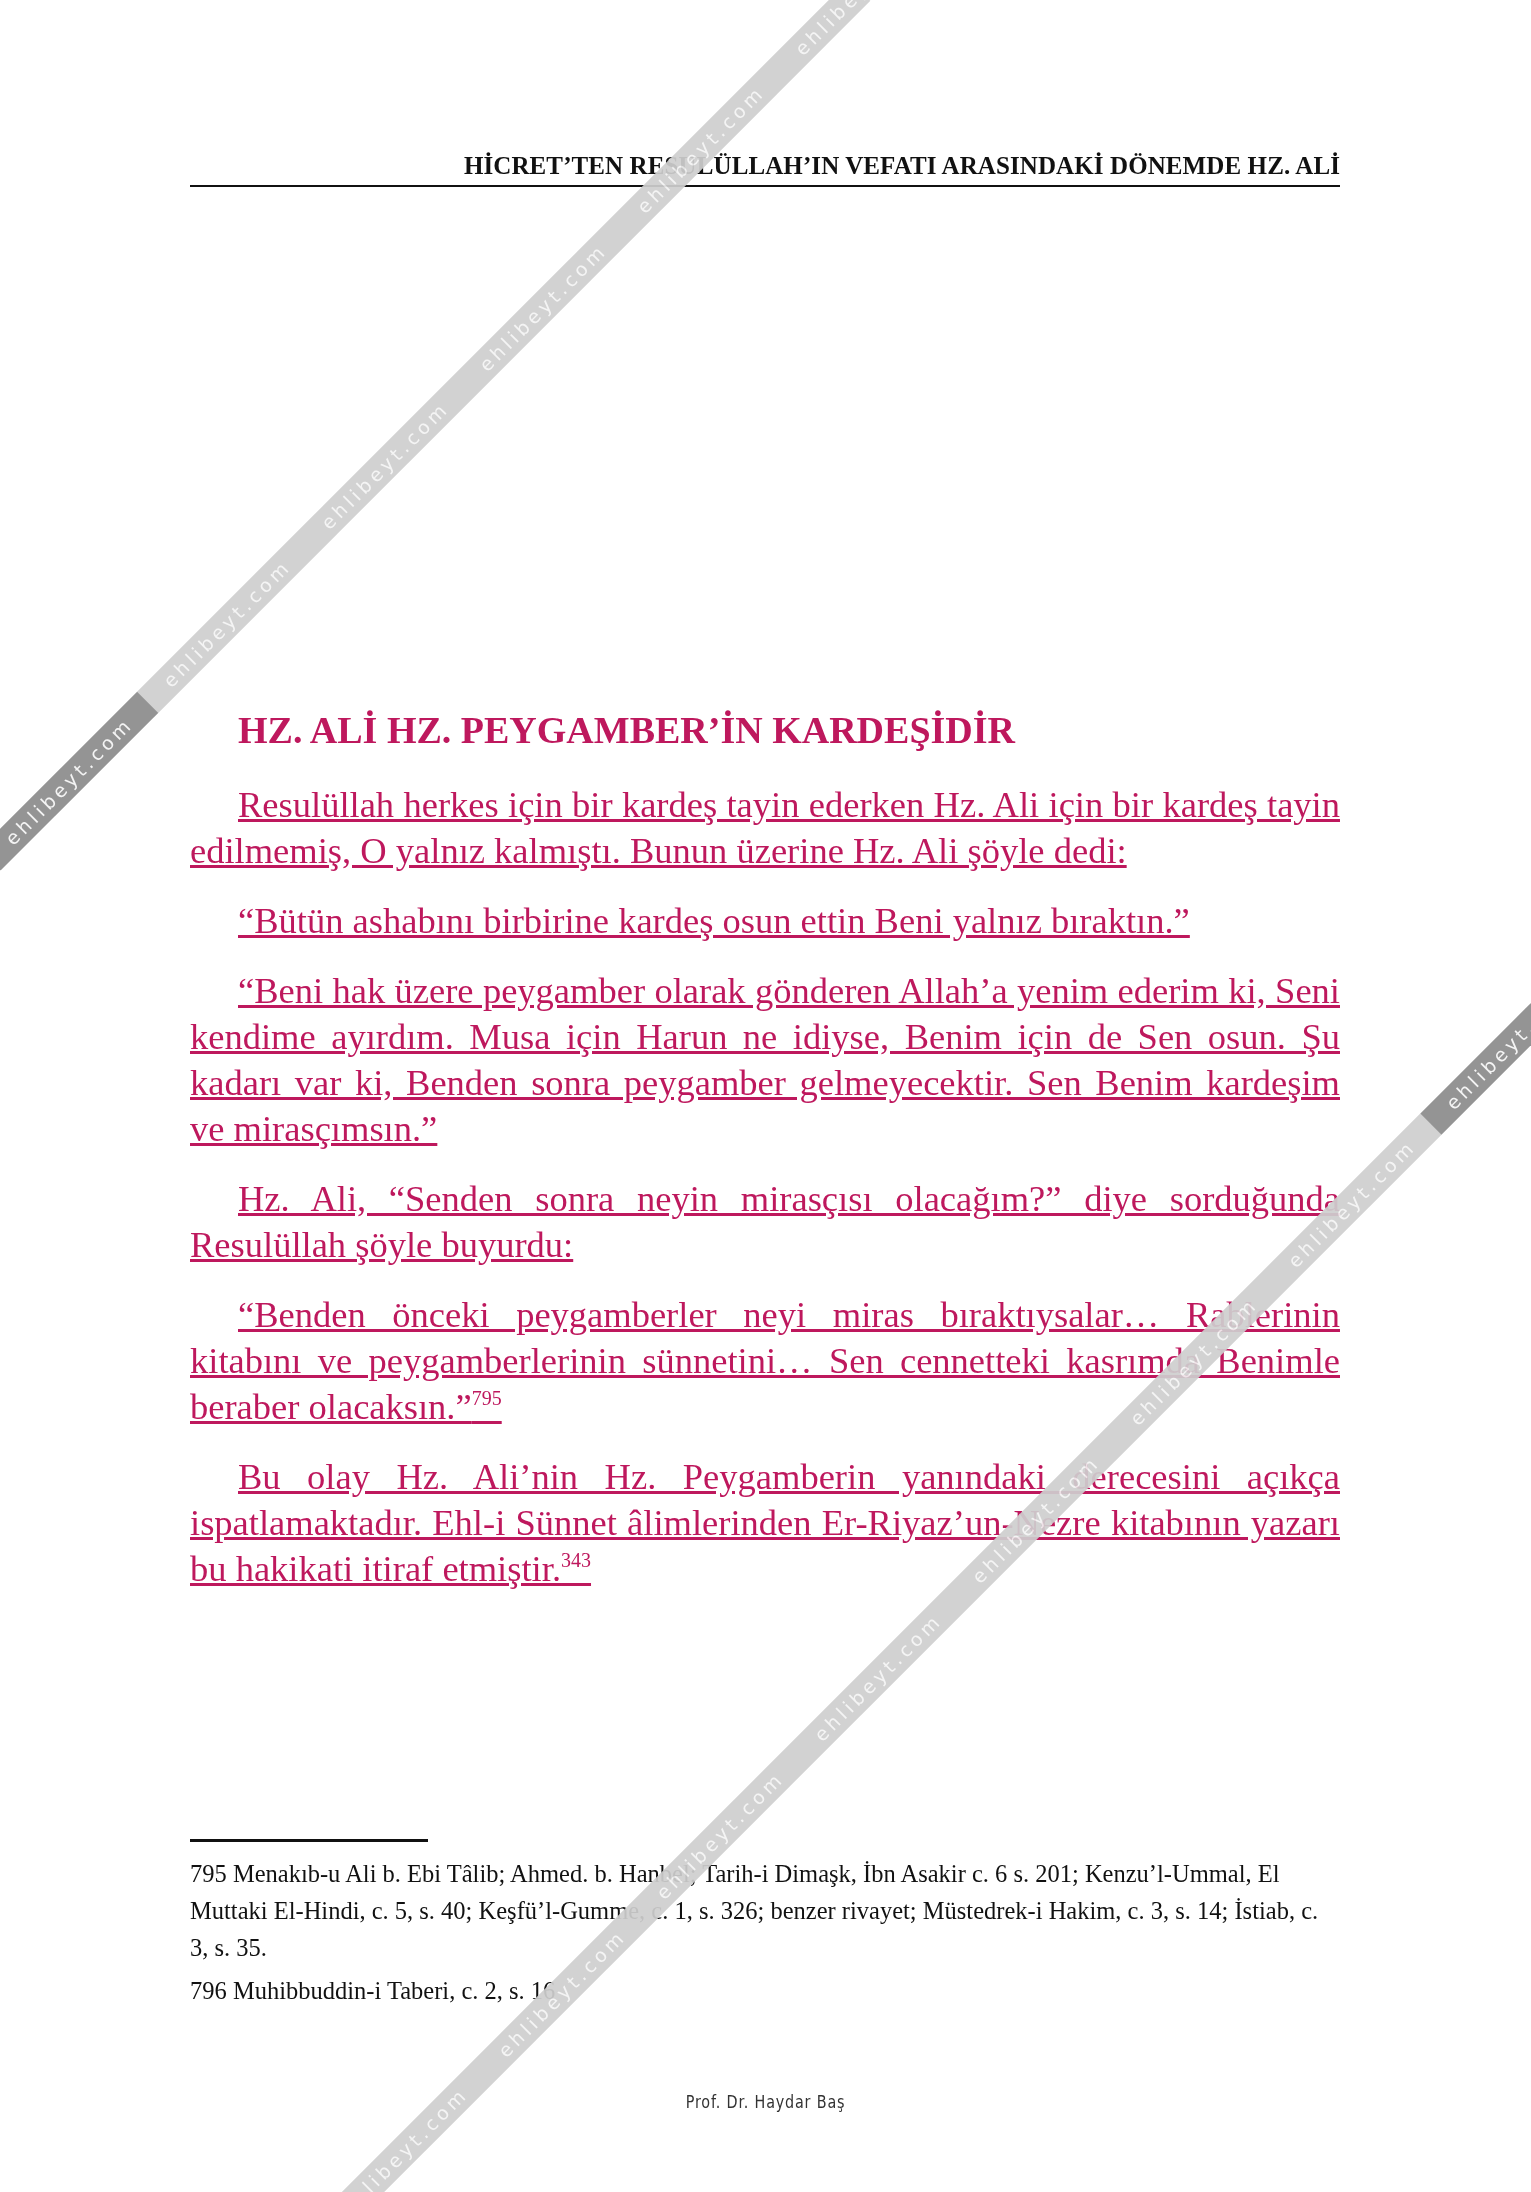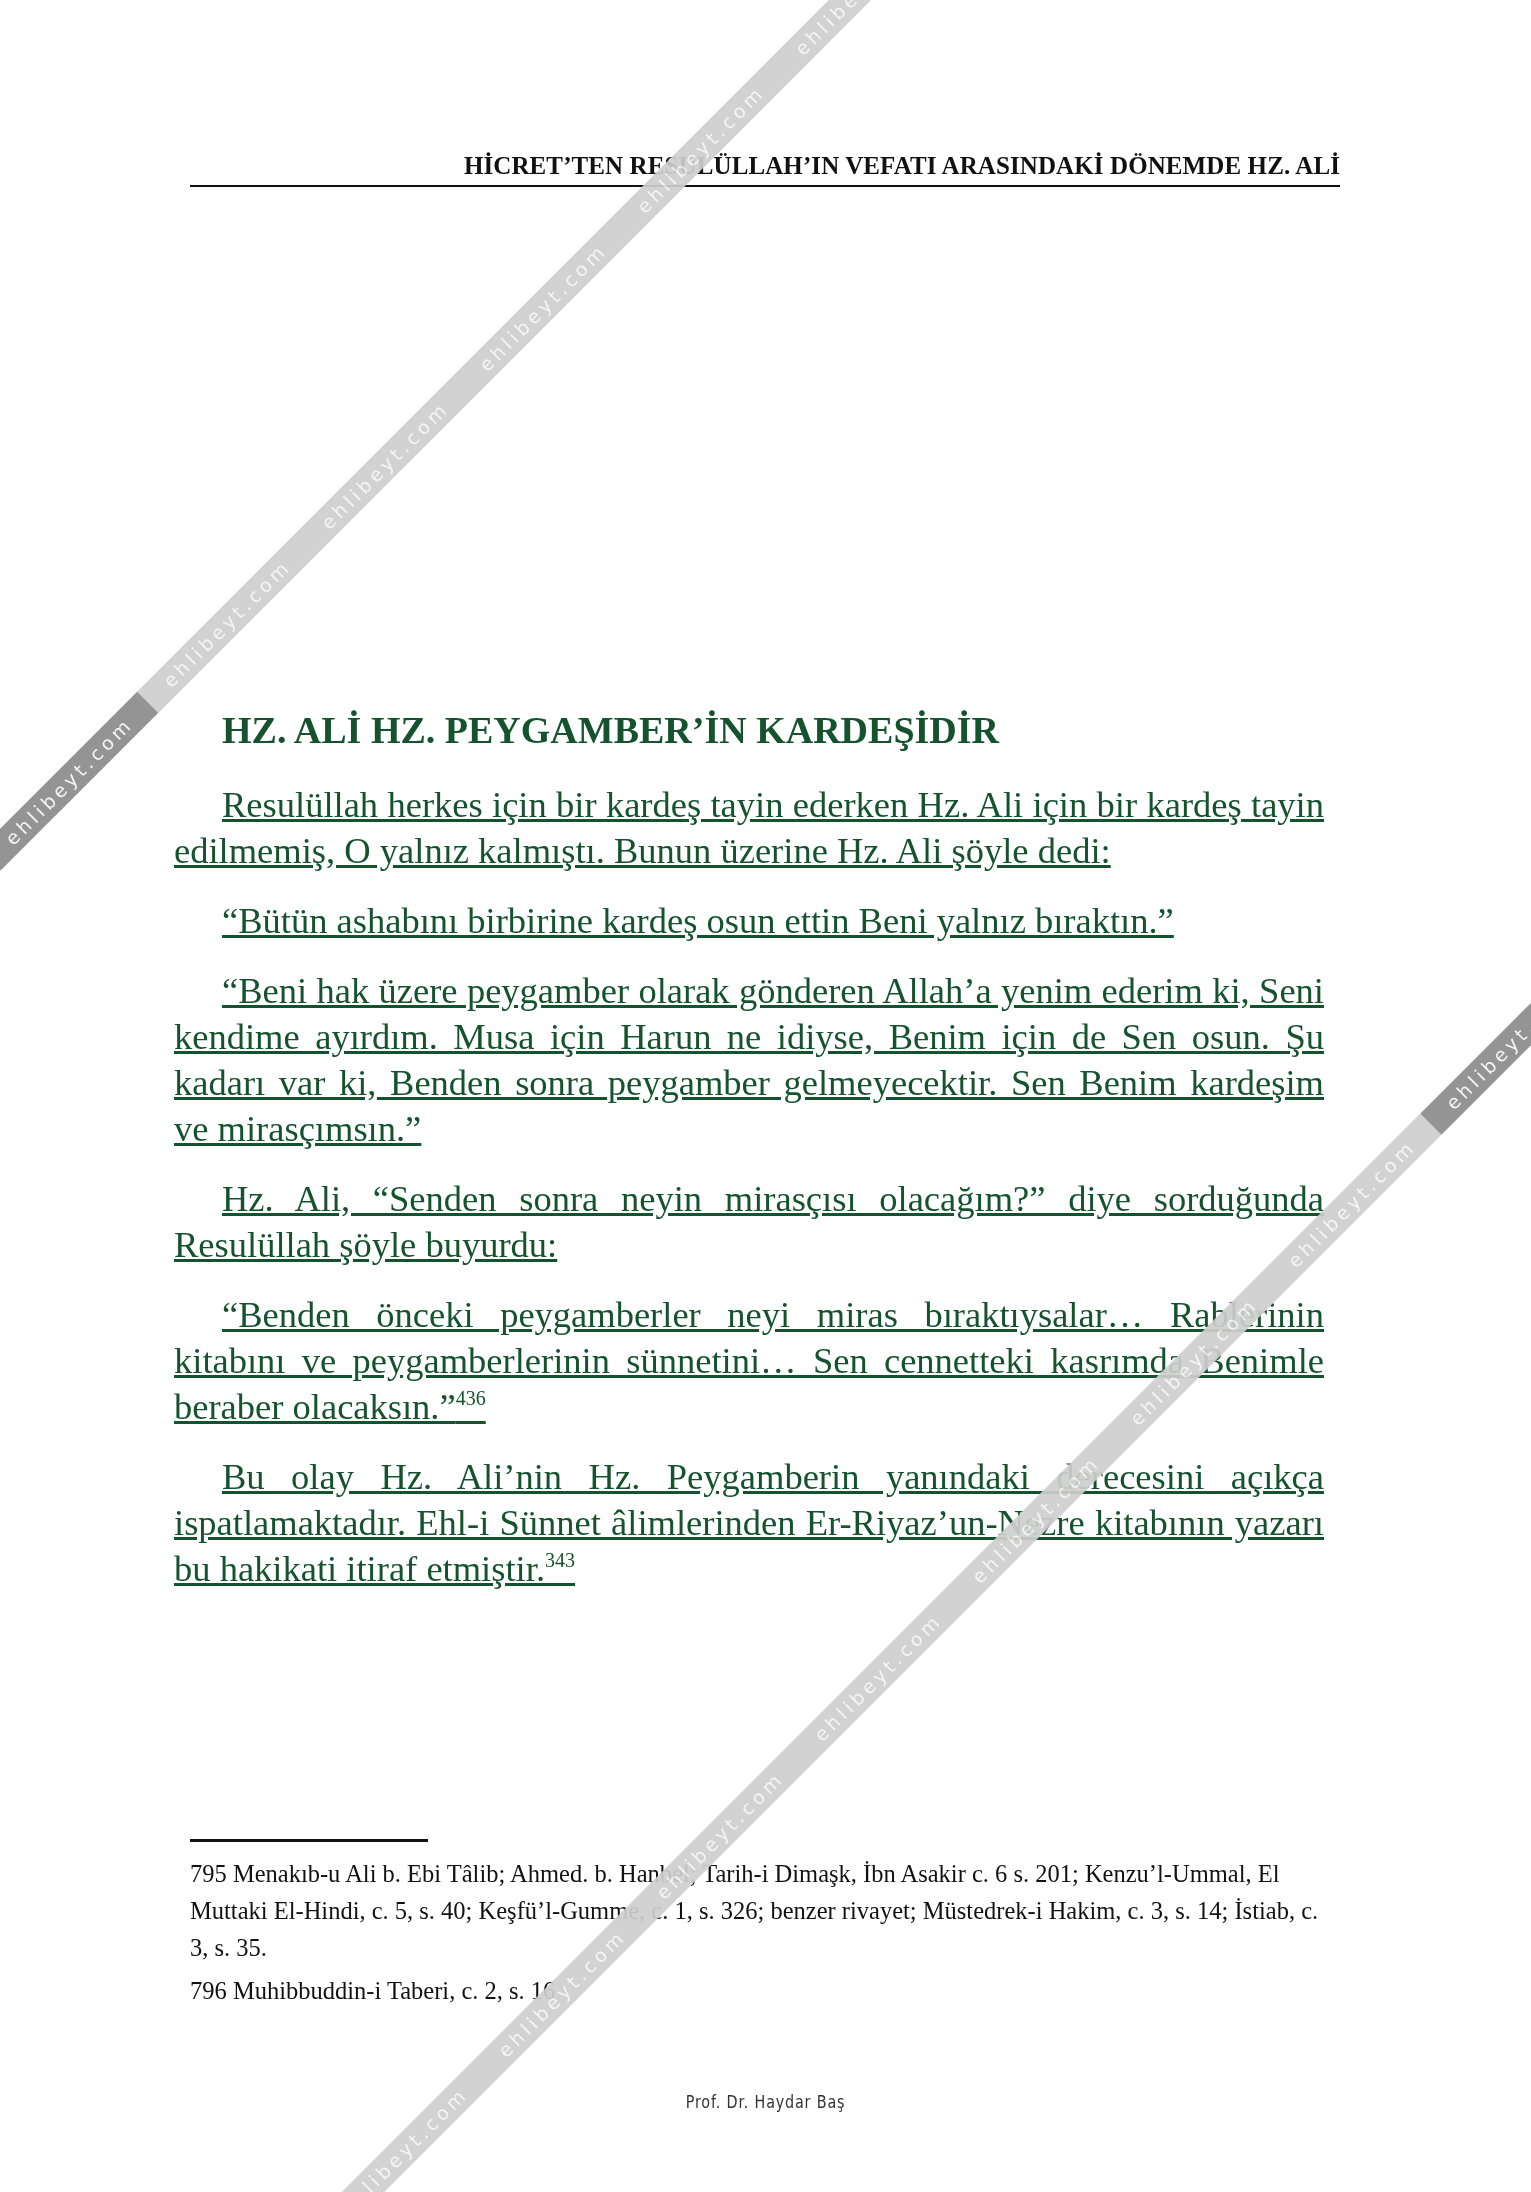--- a/index.html
+++ b/index.html
@@ -9,22 +9,22 @@
   .running-head {
     position: absolute; left: 190px; top: 152px; width: 1150px;
     border-bottom: 2px solid #111;
     padding-bottom: 5px;
     text-align: right;
     font-family: "Liberation Serif", serif; font-weight: bold; font-size: 25px;
     color: #111; letter-spacing: 0.1px;
   }
 
   .content {
-    position: absolute; left: 174px; top: 705px; width: 1150px;
-    font-family: "Liberation Serif", serif; color: #14532d;
+    position: absolute; left: 190px; top: 705px; width: 1150px;
+    font-family: "Liberation Serif", serif; color: #be185d;
   }
   .section-title {
     font-weight: bold; font-size: 38px; margin: 0 0 27px 48px; line-height: 50px;
   }
   .para {
     font-size: 36.5px; line-height: 46px; margin: 0 0 24px 0;
     text-align: justify; text-indent: 48px; hyphens: manual; text-decoration: underline;
   }
   .para sup { font-size: 20px; vertical-align: 14px; line-height: 0; }
 
@@ -62,21 +62,21 @@
 
   <div class="running-head">HİCRET’TEN RESULÜLLAH’IN VEFATI ARASINDAKİ DÖNEMDE HZ. ALİ</div>
 
   <div class="content">
     <div class="section-title">HZ. ALİ HZ. PEYGAMBER’İN KARDEŞİDİR</div>
 
     <p class="para"><span>Resulüllah herkes için bir kardeş tayin ederken Hz. Ali için bir kardeş tayin edilmemiş, O yalnız kalmıştı. Bunun üzerine Hz. Ali şöyle dedi:</span></p>
     <p class="para"><span>“Bütün ashabını birbirine kardeş osun ettin Beni yalnız bıraktın.”</span></p>
     <p class="para"><span>“Beni hak üzere peygamber olarak gönderen Allah’a yenim ede­rim ki, Seni kendime ayırdım. Musa için Harun ne idiyse, Benim için de Sen osun. Şu kadarı var ki, Benden sonra peygamber gelme­yecektir. Sen Benim kardeşim ve mirasçımsın.”</span></p>
     <p class="para"><span>Hz. Ali, “Senden sonra neyin mirasçısı olacağım?” diye sordu­ğunda Resulüllah şöyle buyurdu:</span></p>
-    <p class="para"><span>“Benden önceki peygamberler neyi miras bıraktıysalar… Rable­rinin kitabını ve peygamberlerinin sünnetini… Sen cennetteki kas­rımda Benimle beraber olacaksın.”</span><sup>436</sup></p>
+    <p class="para"><span>“Benden önceki peygamberler neyi miras bıraktıysalar… Rable­rinin kitabını ve peygamberlerinin sünnetini… Sen cennetteki kas­rımda Benimle beraber olacaksın.”</span><sup>795</sup></p>
     <p class="para"><span>Bu olay Hz. Ali’nin Hz. Peygamberin yanındaki derecesini açık­ça ispatlamaktadır. Ehl-i Sünnet âlimlerinden Er-Riyaz’un-Nezre kitabının yazarı bu hakikati itiraf etmiştir.</span><sup>343</sup></p>
   </div>
 
   <div class="fn-rule"></div>
 
   <div class="footnotes">
     <div class="footnote">795 Menakıb-u Ali b. Ebi Tâlib; Ahmed. b. Hanbel; Tarih-i Dimaşk, İbn Asakir  c. 6  s.  201; Kenzu’l-Ummal, El Muttaki El-Hindi, c. 5, s. 40; Keşfü’l-Gumme, c. 1, s. 326; benzer rivayet; Müstedrek-i Hakim, c. 3, s. 14; İstiab, c. 3, s. 35.</div>
     <div class="footnote">796 Muhibbuddin-i Taberi, c. 2, s. 16</div>
   </div>
 

